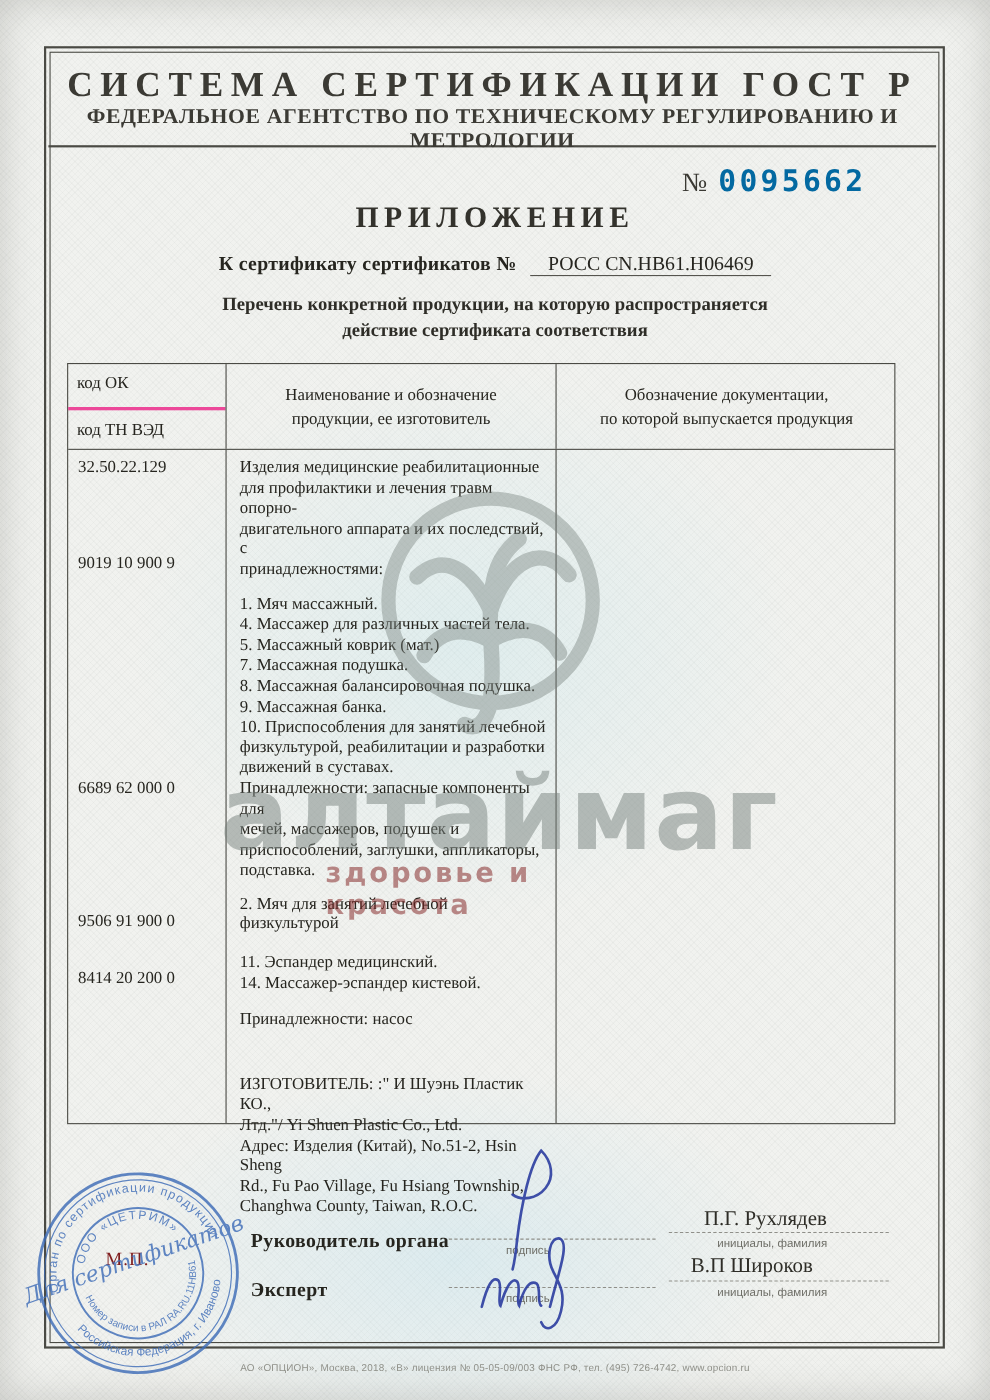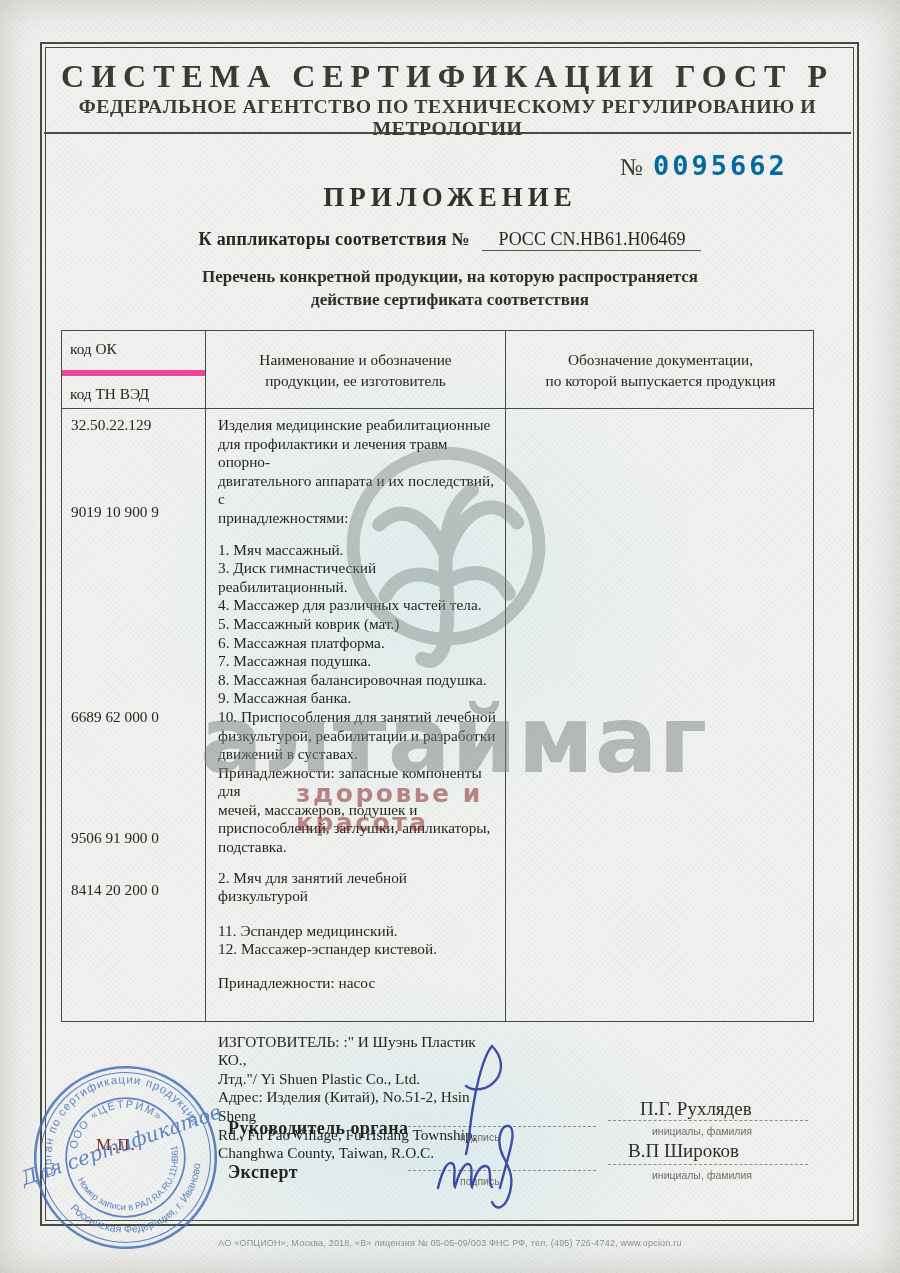--- a/index.html
+++ b/index.html
@@ -32,21 +32,21 @@
   .cert-line .lbl{font-weight:bold;letter-spacing:.3px;}
   .cert-line .val{border-bottom:1.5px solid #55544e;padding:0 16px 1px 16px;margin-left:8px;}
   .subtitle{position:absolute;left:0;width:900px;text-align:center;font-size:17px;font-weight:bold;color:#2e2d27;}
   .subtitle.l1{top:267px;} .subtitle.l2{top:290px;}
   
   .tbl{position:absolute;left:61px;top:330px;width:753px;height:692px;border:1.6px solid #4a4a44;box-sizing:border-box;font-size:15.3px;}
   .tbl-head{position:absolute;left:0;top:0;width:100%;height:78px;border-bottom:1.4px solid #4a4a44;box-sizing:border-box;}
   .hc{position:absolute;top:0;height:100%;box-sizing:border-box;}
   .hc1{left:0;width:143px;}
   .hc1 .sub{position:absolute;left:0;width:100%;height:50%;box-sizing:border-box;padding:9px 0 0 8px;}
-  .hc1 .sub.bot{top:50%;border-top:6px solid #ec4899;}
+  .hc1 .sub.bot{top:50%;border-top:3px solid #ec4899;}
   .hc2{left:143px;width:300px;border-left:1.2px solid #4a4a44;}
   .hc3{left:443px;width:310px;border-left:1.2px solid #4a4a44;}
   .hc .cw{position:absolute;left:0;top:50%;transform:translateY(-50%);width:100%;
     text-align:center;white-space:pre-line;line-height:21px;}
   .tbl-body{position:absolute;left:0;top:78px;width:100%;height:612px;}
   .vline{position:absolute;top:0;width:1.2px;height:100%;background:#4a4a44;}
   .vline.v1{left:143px;} .vline.v2{left:443px;}
   .code{position:absolute;left:0;width:140px;padding-left:9px;white-space:nowrap;}
   .code.k0{top:7px;} .code.k1{top:94px;} .code.k2{top:299px;} .code.k3{top:420px;} .code.k4{top:472px;}
   .products{position:absolute;left:144px;top:7px;width:298px;box-sizing:border-box;
@@ -97,21 +97,21 @@
   <div class="agency-title">ФЕДЕРАЛЬНОЕ АГЕНТСТВО ПО ТЕХНИЧЕСКОМУ РЕГУЛИРОВАНИЮ И МЕТРОЛОГИИ</div>
 </div>
 
 <div class="doc-number">
   <span class="sign">№</span><span class="digits">0095662</span>
 </div>
 
 <div class="main-title">ПРИЛОЖЕНИЕ</div>
 
 <div class="cert-line">
-  <span class="lbl">К аппликаторы соответствия №</span>
+  <span class="lbl">К сертификату сертификатов №</span>
   <span class="val">РОСС CN.HB61.H06469</span>
 </div>
 
 <div class="subtitle l1">Перечень конкретной продукции,  на которую распространяется</div>
 <div class="subtitle l2">действие сертификата соответствия</div>
 
 <div class="tbl">
   <div class="tbl-head">
     <div class="hc hc1">
       <div class="sub top">код ОК</div>
@@ -136,39 +136,37 @@
     <div class="code k3">9506 91 900 0</div>
     <div class="code k4">8414 20 200 0</div>
 
     <div class="products">
       <div class="pline">Изделия медицинские реабилитационные</div>
       <div class="pline">для профилактики и лечения травм опорно-</div>
       <div class="pline">двигательного аппарата и их последствий, с</div>
       <div class="pline">принадлежностями:</div>
       <div class="sp1"></div>
       <div class="pline">1. Мяч массажный.</div>
-      <div class="pline">3. Диск гимнастический реабилитационный.</div>
       <div class="pline">4. Массажер  для различных частей тела.</div>
       <div class="pline">5. Массажный коврик (мат.)</div>
-      <div class="pline">6. Массажная платформа.</div>
       <div class="pline">7. Массажная подушка.</div>
       <div class="pline">8. Массажная балансировочная подушка.</div>
       <div class="pline">9. Массажная банка.</div>
       <div class="pline">10. Приспособления для занятий лечебной</div>
       <div class="pline">физкультурой, реабилитации и разработки</div>
       <div class="pline">движений в суставах.</div>
       <div class="pline">Принадлежности: запасные компоненты для</div>
       <div class="pline">мечей, массажеров, подушек и</div>
       <div class="pline">приспособлений, заглушки, аппликаторы,</div>
       <div class="pline">подставка.</div>
       <div class="sp2"></div>
       <div class="pline">2. Мяч для занятий лечебной физкультурой</div>
       <div class="sp3"></div>
       <div class="pline">11. Эспандер медицинский.</div>
-      <div class="pline">12. Массажер-эспандер кистевой.</div>
+      <div class="pline">14. Массажер-эспандер кистевой.</div>
       <div class="sp4"></div>
       <div class="pline">Принадлежности: насос</div>
       <div class="sp5"></div>
       <div class="pline">ИЗГОТОВИТЕЛЬ: :" И Шуэнь Пластик КО.,</div>
       <div class="pline">Лтд."/ Yi Shuen Plastic Co., Ltd.</div>
       <div class="pline">Адрес: Изделия (Китай), No.51-2, Hsin Sheng</div>
       <div class="pline">Rd., Fu Pao Village, Fu  Hsiang Township,</div>
       <div class="pline">Changhwa County, Taiwan, R.O.C.</div>
     </div>
   </div>

